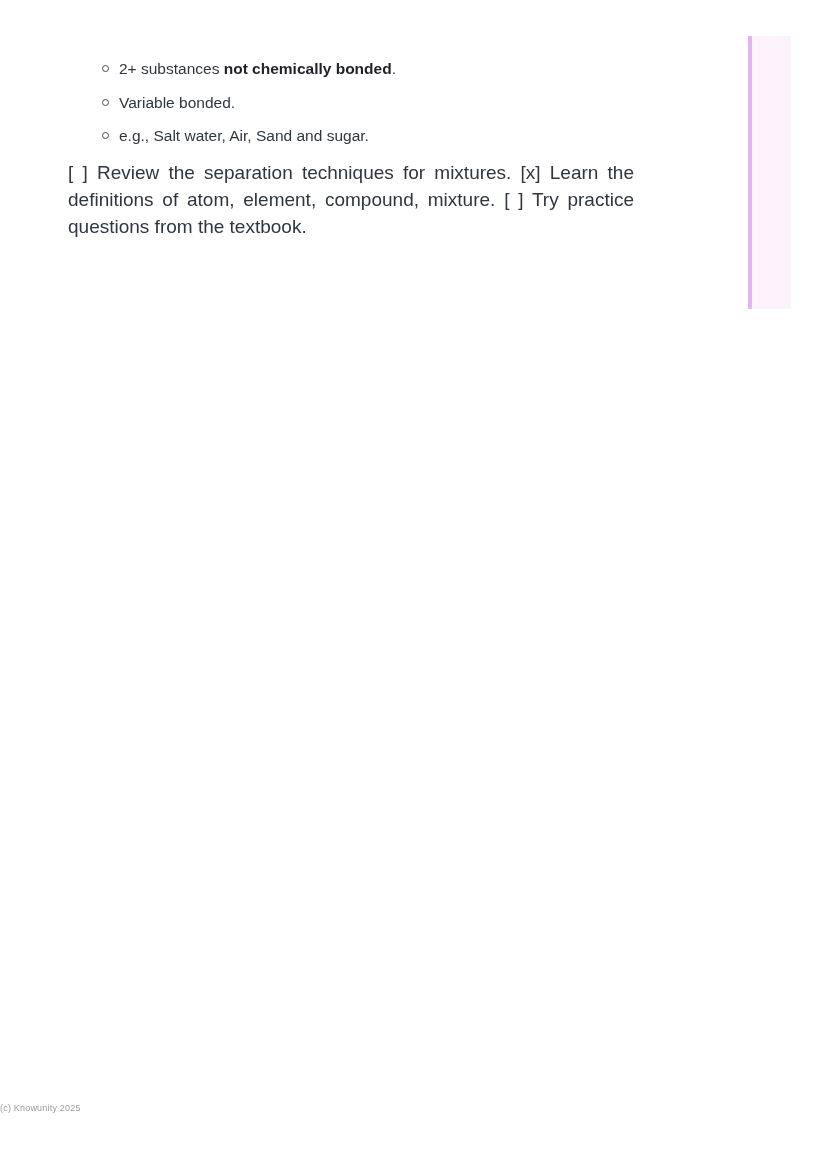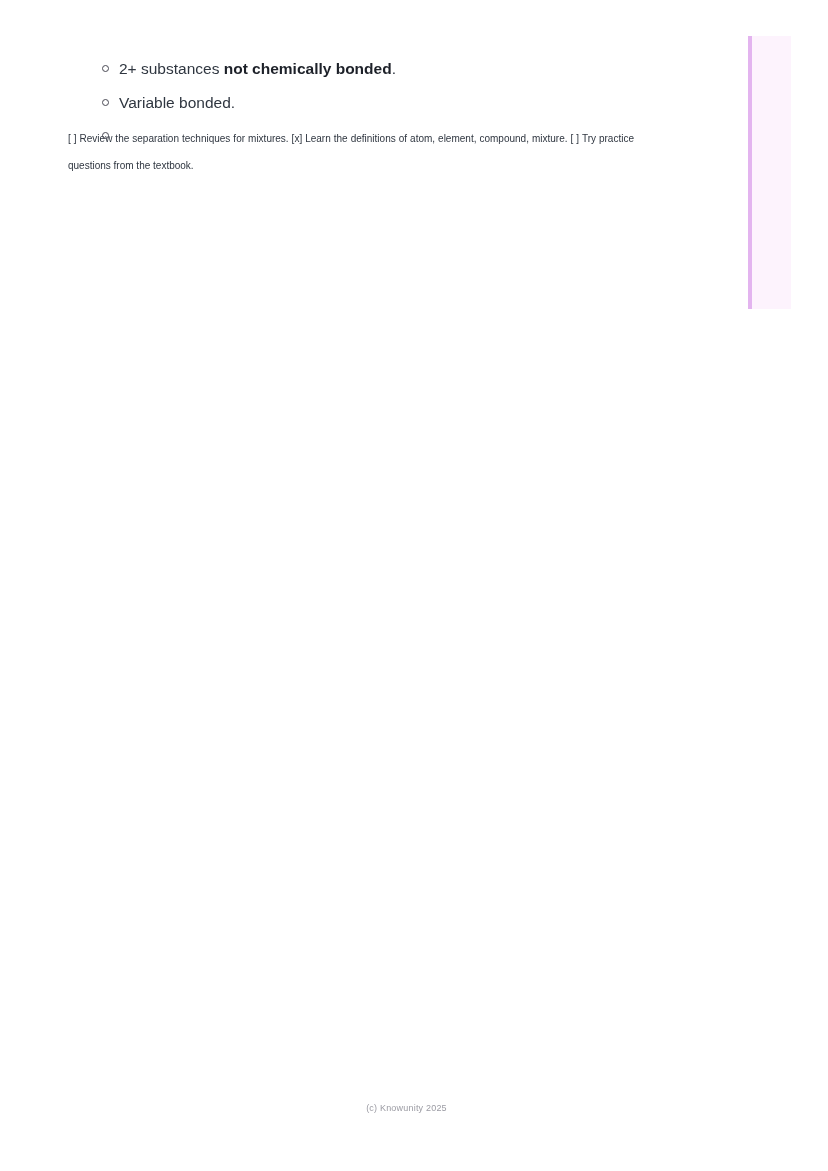--- a/index.html
+++ b/index.html
@@ -71,36 +71,35 @@
     box-sizing: border-box;
     top: 7px;
   }
   ul.bullet-list li .txt b {
     font-weight: bold;
     color: #1d2129;
   }
 
   .paragraph {
     margin-top: 10px;
-    font-size: 10px;
+    font-size: 19px;
     line-height: 27px;
     text-align: justify;
     color: #2f3640;
   }
 
   .footer {
     position: absolute;
     left: 0;
     top: 1103px;
     width: 775px;
-    text-align: center;
+    text-align: left;
     font-size: 9px;
     color: #9b9ba3;
     letter-spacing: 0.2px;
-    padding-left: 19px;
   }
 </style>
 </head>
 <body>
 
 <div class="page">
 
   <div class="accent-block"></div>
   <div class="accent-bar"></div>
 
@@ -110,20 +109,21 @@
       <li>
         <span class="marker"></span>
         <span class="txt"><span>2+ substances </span><b>not chemically bonded</b><span>.</span></span>
       </li>
       <li>
         <span class="marker"></span>
         <span class="txt"><span>Variable bonded.</span></span>
       </li>
       <li>
         <span class="marker"></span>
+        <span class="txt"><span>e.g., Salt water, Air, Sand and sugar.</span></span>
       </li>
     </ul>
 
     <p class="paragraph">[ ] Review the separation techniques for mixtures. [x] Learn the definitions of atom, element, compound, mixture. [ ] Try practice questions from the textbook.</p>
 
   </div>
 
   <div class="footer">(c) Knowunity 2025</div>
 
 </div>

